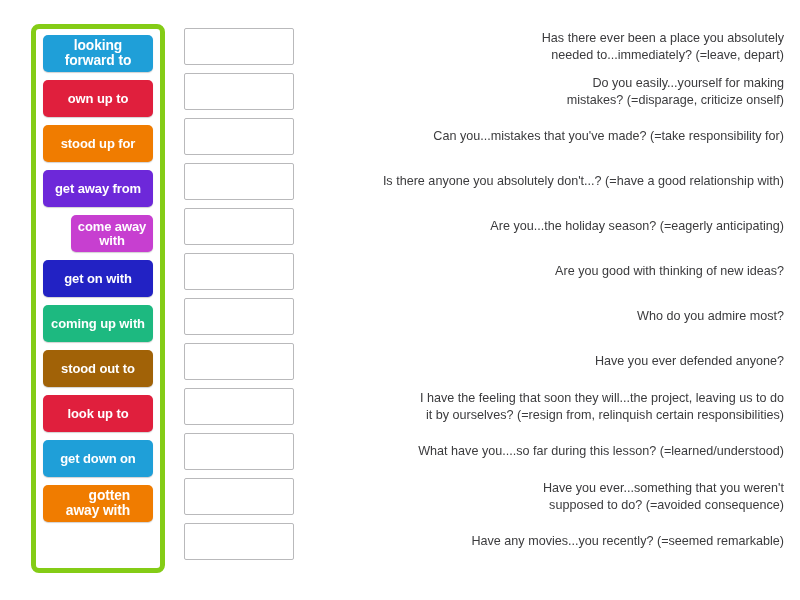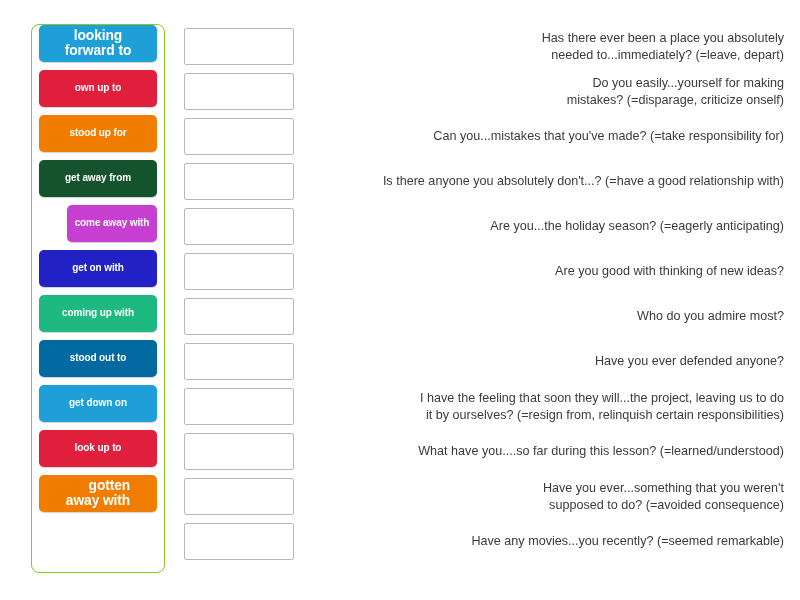--- a/index.html
+++ b/index.html
@@ -22,37 +22,37 @@
     height: 600px;
   }
 
   
   .tiles-panel {
     position: absolute;
     left: 31px;
     top: 24px;
     width: 134px;
     height: 549px;
-    border: 1px solid #84cc16;
+    border: 5px solid #84cc16;
     border-radius: 8px;
     background: #ffffff;
-    padding: 0 7px;
+    padding: 6px 7px;
   }
 
   .tile {
     position: relative;
     height: 37px;
     margin-bottom: 8px;
     border-radius: 5px;
     display: flex;
     align-items: center;
     justify-content: center;
     text-align: center;
     color: #ffffff;
-    font-size: 10px;
+    font-size: 13px;
     font-weight: bold;
     line-height: 1.06;
     letter-spacing: -0.1px;
     cursor: move;
     user-select: none;
     box-shadow: 0 1px 1px rgba(0,0,0,0.18);
   }
   .tile:last-child { margin-bottom: 0; text-align: right; }
   .tile.two-line {
     line-height: 1.02;
@@ -102,40 +102,40 @@
   <div class="tiles-panel" id="tiles-panel">
       <div class="tile two-line" style="background: rgb(31, 159, 216);">
         <span>looking<br>forward to</span>
       </div>
       <div class="tile" style="background: rgb(224, 31, 61);">
         <span>own up to</span>
       </div>
       <div class="tile" style="background: rgb(240, 124, 0);">
         <span>stood up for</span>
       </div>
-      <div class="tile" style="background: #14532d;">
+      <div class="tile" style="background: #6d28d9;">
         <span>get away from</span>
       </div>
       <div class="tile" style="background: rgb(199, 63, 208); margin-left: 28px;">
         <span>come away with</span>
       </div>
       <div class="tile" style="background: rgb(34, 34, 196);">
         <span>get on with</span>
       </div>
       <div class="tile" style="background: rgb(29, 185, 128);">
         <span>coming up with</span>
       </div>
-      <div class="tile" style="background: #0369a1;">
+      <div class="tile" style="background: #a16207;">
         <span>stood out to</span>
+      </div>
+      <div class="tile" style="background: rgb(224, 31, 61);">
+        <span>look up to</span>
       </div>
       <div class="tile" style="background: rgb(31, 159, 216);">
         <span>get down on</span>
-      </div>
-      <div class="tile" style="background: rgb(224, 31, 61);">
-        <span>look up to</span>
       </div>
       <div class="tile two-line" style="background: rgb(240, 124, 0);">
         <span>gotten<br>away with</span>
       </div>
     </div>
 
   <div class="rows" id="rows-list">
       <div class="row">
         <div class="dropzone"></div>
         <div class="question">Has there ever been a place you absolutely

